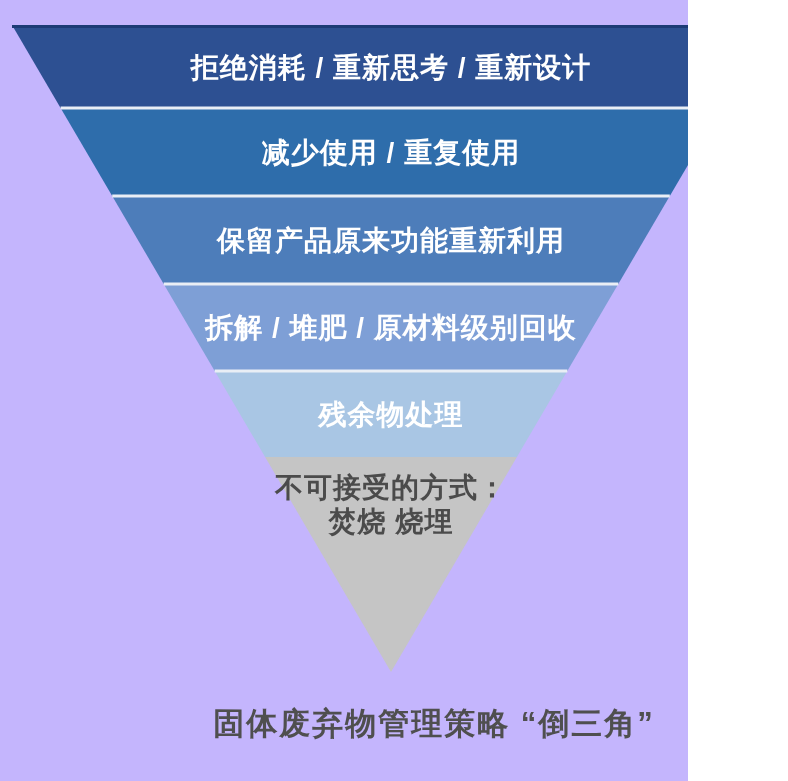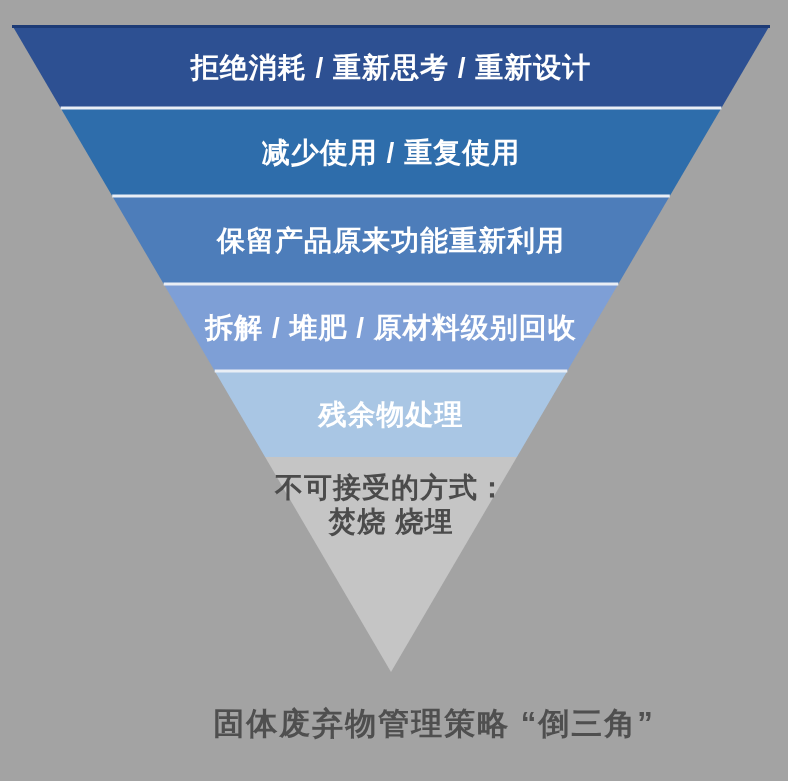--- a/index.html
+++ b/index.html
@@ -5,23 +5,23 @@
   html, body {
     margin: 0;
     padding: 0;
     background: #ffffff;
     width: 788px;
     height: 781px;
     font-family: "Liberation Sans", "DejaVu Sans", sans-serif;
   }
   .page {
     position: relative;
-    width: 788px;
+    width: 688px;
     height: 781px;
-    background: #a3a3a3;
+    background: #c4b5fd;
     overflow: hidden;
   }
   .pyramid-svg {
     position: absolute;
     top: 0;
     left: 0;
     display: block;
   }
   .layer-label {
     font-family: "Liberation Sans", "DejaVu Sans", sans-serif;

